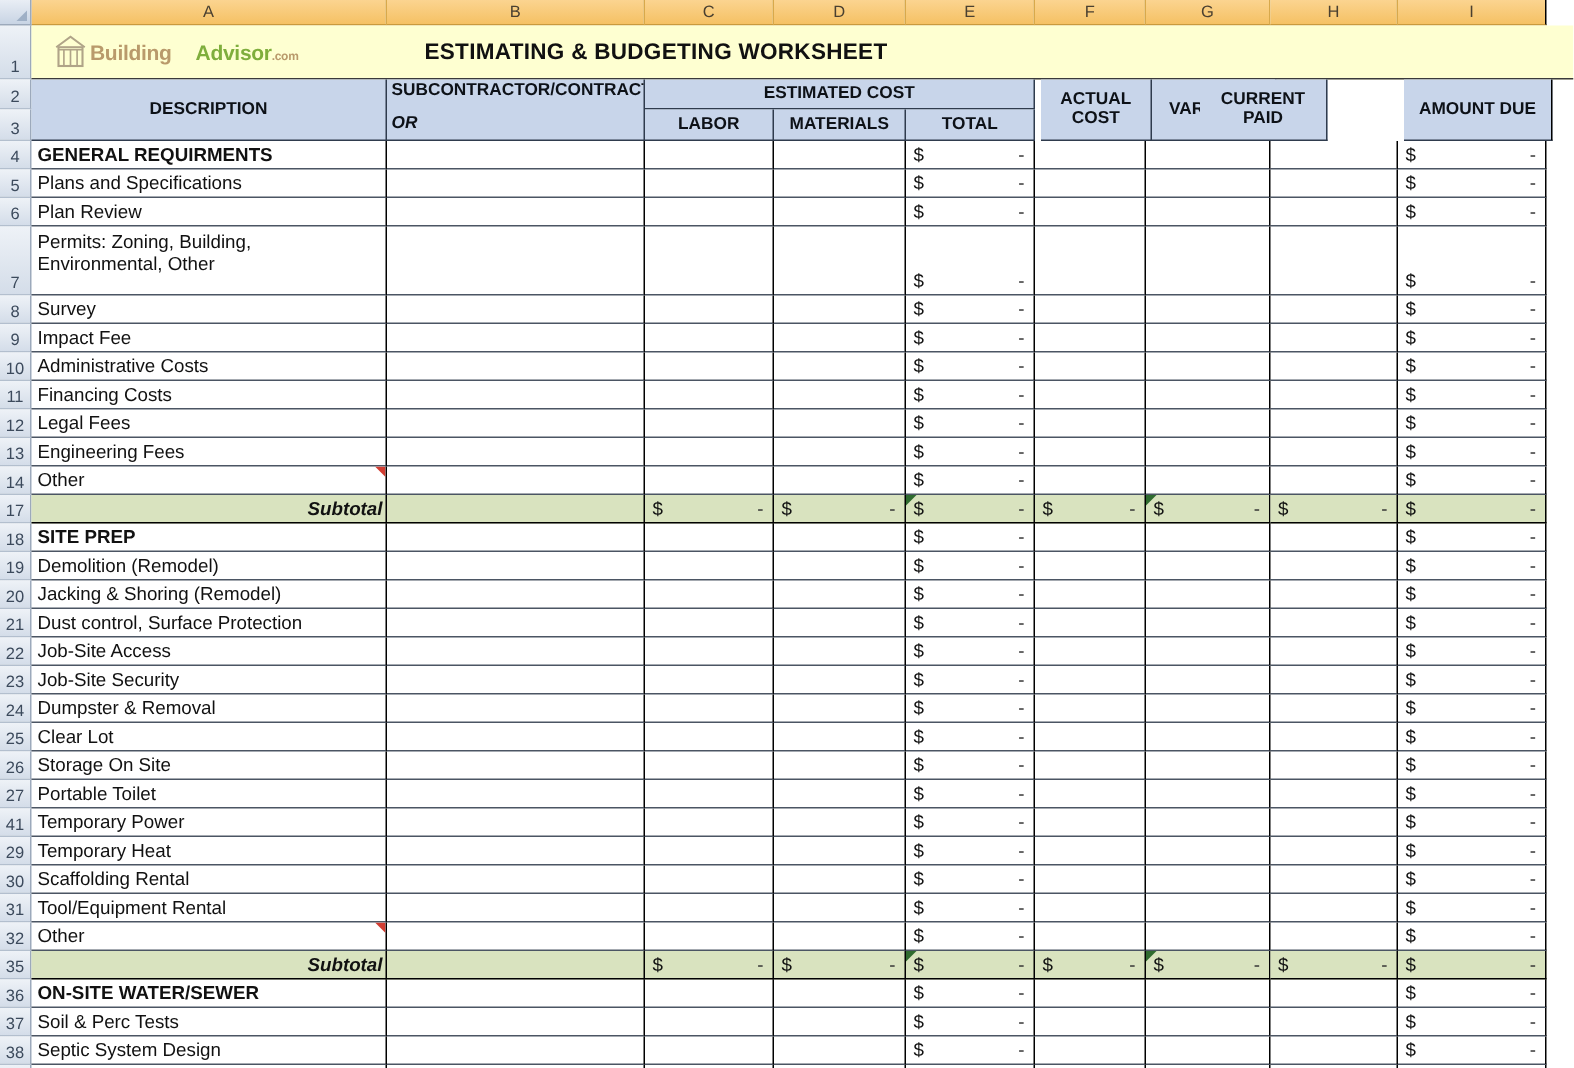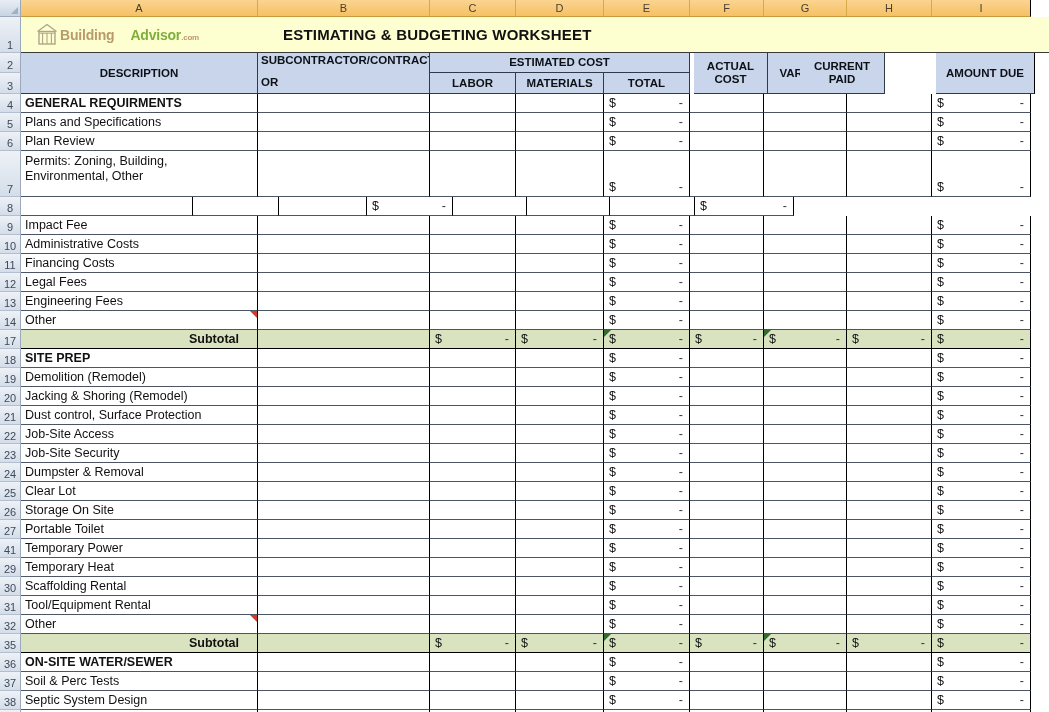--- a/index.html
+++ b/index.html
@@ -190,21 +190,22 @@
   }
   .money .dash{color:#333;}
   .money.bottomalign{align-items:flex-end;padding-bottom:2px;}
 
   
   .subtotal-row .cell{background:#d9e3bf;border-bottom:1px solid #000;}
   .subtotal-label{
     justify-content:flex-end;
     font-weight:bold;
     font-size:12.5px;
-    padding-right:18px;
+    padding-right:2px;
+    font-style:italic;
   }
 
   
   .cmt-red:after{
     content:"";
     position:absolute;
     top:0;right:0;
     width:0;height:0;
     border-top:7px solid #d23d32;
     border-left:7px solid transparent;
@@ -285,21 +286,21 @@
     <div class="cell c-b hdr-cell hdr-left" style="padding-left:3px;visibility:hidden;"></div>
     <div class="cell c-c hdr-cell">LABOR</div>
     <div class="cell c-d hdr-cell">MATERIALS</div>
     <div class="cell c-e hdr-cell">TOTAL</div>
     <div class="cell c-f hdr-cell" style="visibility:hidden;"></div>
     <div class="cell c-g hdr-cell" style="visibility:hidden;"></div>
     <div class="cell c-h hdr-cell" style="visibility:hidden;"></div>
     <div class="cell c-i hdr-cell last-col" style="visibility:hidden;"></div>
   </div>
 
-  <div style="position:absolute;left:261px;top:76px;font-size:11.5px;font-weight:bold;color:#0d1117;z-index:5;">OR</div>
+  <div style="position:absolute;left:261px;top:76px;font-size:11.5px;font-weight:bold;color:#0d1117;z-index:5;font-style:italic;">OR</div>
 
   <div id="body-rows">
       <div class="grid-row r-normal">
         <div class="rowhead">4</div>
         <div class="cell c-a cell-a section-title">GENERAL REQUIRMENTS</div>
         <div class="cell c-b"></div>
         <div class="cell c-c"></div>
         <div class="cell c-d"></div>
         <div class="cell c-e money">
           <span>$</span>
@@ -364,20 +365,21 @@
         <div class="cell c-f"></div>
         <div class="cell c-g"></div>
         <div class="cell c-h"></div>
         <div class="cell c-i money bottomalign last-col">
           <span>$</span>
           <span class="dash">-</span>
         </div>
       </div>
       <div class="grid-row r-normal">
         <div class="rowhead">8</div>
+        <div class="cell c-a cell-a">Survey</div>
         <div class="cell c-b"></div>
         <div class="cell c-c"></div>
         <div class="cell c-d"></div>
         <div class="cell c-e money">
           <span>$</span>
           <span class="dash">-</span>
         </div>
         <div class="cell c-f"></div>
         <div class="cell c-g"></div>
         <div class="cell c-h"></div>

